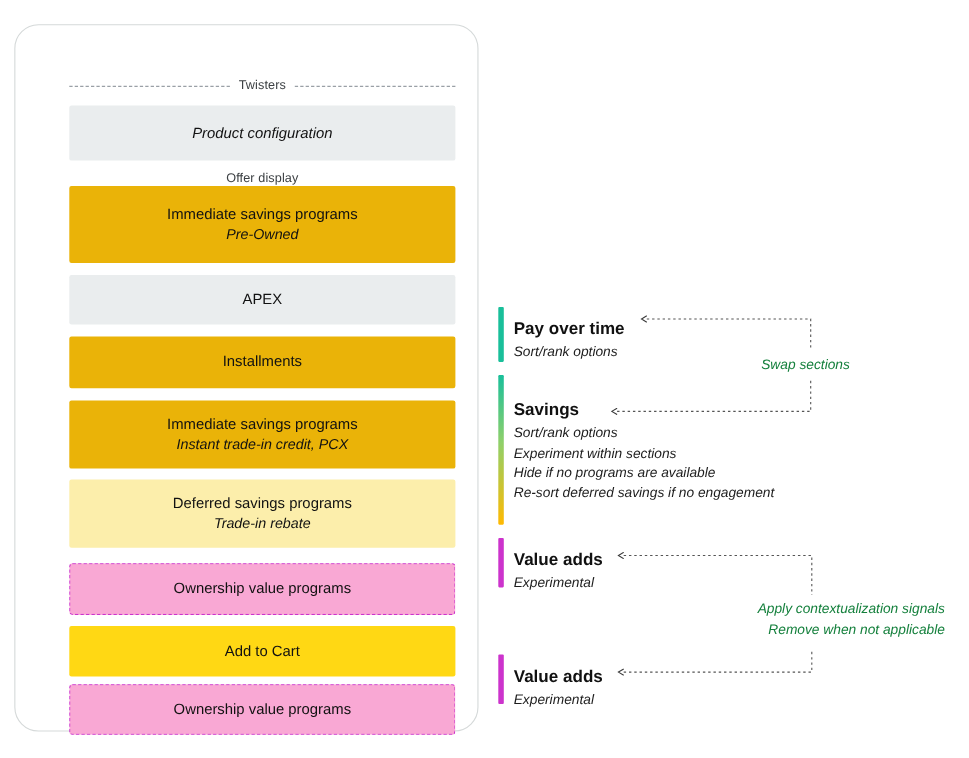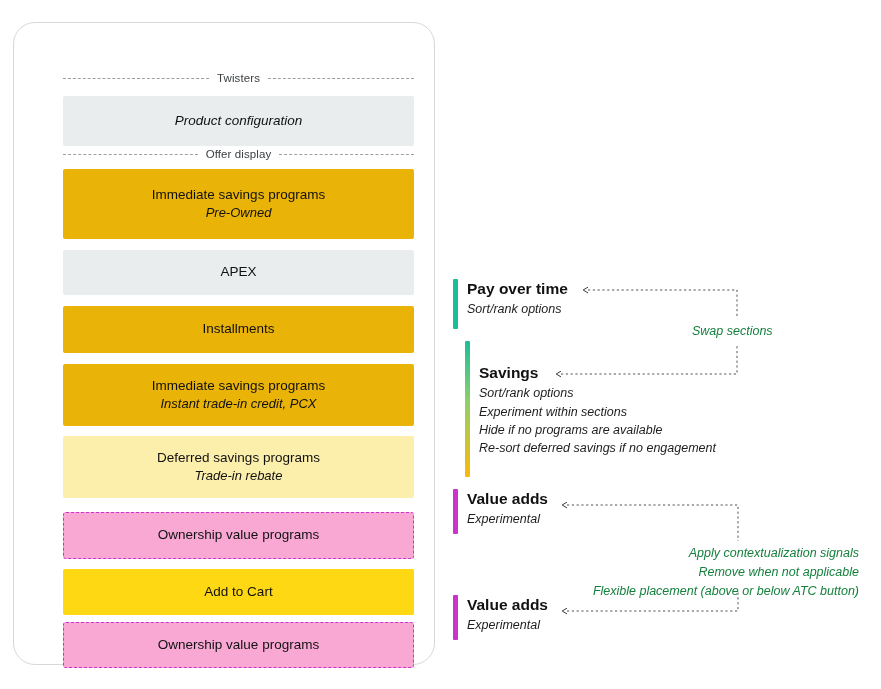--- a/index.html
+++ b/index.html
@@ -100,20 +100,21 @@
     width: 5px;
     border-radius: 1px;
   }
   .anno .anno-title {
     font-size: 15.5px;
     font-weight: 700;
     color: #111111;
     line-height: 1.25;
     margin-bottom: 2px;
     white-space: nowrap;
+    margin-top: 11px;
   }
   .anno .anno-note {
     font-size: 12.5px;
     font-style: italic;
     color: #1d1d1d;
     line-height: 1.45;
     white-space: nowrap;
   }
 
   
@@ -146,21 +147,21 @@
     <div class="section-divider" style="top:48px;">
       <span class="rule"></span>
       <span class="divider-label">Twisters</span>
       <span class="rule"></span>
     </div>
 
     <div class="row grey" style="top:73px; height:50px;font-style:italic;">
       <span class="row-title">Product configuration</span>
     </div>
 
-    <div class="section-divider" style="top:124px;">
+    <div class="section-divider" style="top:124px;flex-direction:column;">
       <span class="rule"></span>
       <span class="divider-label">Offer display</span>
       <span class="rule"></span>
     </div>
 
     <div class="row green" style="top:146px; height:70px;">
       <span class="row-title">Immediate savings programs</span>
       <span class="row-sub">Pre-Owned</span>
     </div>
 
@@ -210,39 +211,38 @@
   </svg>
 
   <div class="anno" style="left:453px; top:279px; height:50px;">
     <span class="bar" style="background:#19bf9a;"></span>
     <div class="anno-title">Pay over time</div>
     <div class="anno-note">Sort/rank options</div>
   </div>
 
   <div class="float-label" style="left:692px; top:322px;">Swap sections</div>
 
-  <div class="anno" style="left:453px; top:341px; height:136px;margin-left:12px;">
+  <div class="anno" style="left:453px; top:341px; height:136px;">
     <span class="bar" style="background:linear-gradient(#19bf9a,#8fd06a 45%,#ffb902);"></span>
     <div class="anno-title" style="margin-top:22px;">Savings</div>
     <div class="anno-note">Sort/rank options</div>
     <div class="anno-note">Experiment within sections</div>
     <div class="anno-note">Hide if no programs are available</div>
     <div class="anno-note">Re-sort deferred savings if no engagement</div>
   </div>
 
   <div class="anno" style="left:453px; top:489px; height:45px;">
     <span class="bar" style="background:#cc33cc;"></span>
     <div class="anno-title">Value adds</div>
     <div class="anno-note">Experimental</div>
   </div>
 
   <div class="float-label" style="left:0; top:544px; width:859px; text-align:right;">
     <div>Apply contextualization signals</div>
     <div>Remove when not applicable</div>
-    <div>Flexible placement (above or below ATC button)</div>
   </div>
 
   <div class="anno" style="left:453px; top:595px; height:45px;">
     <span class="bar" style="background:#cc33cc;"></span>
     <div class="anno-title">Value adds</div>
     <div class="anno-note">Experimental</div>
   </div>
 
 </div>
 

